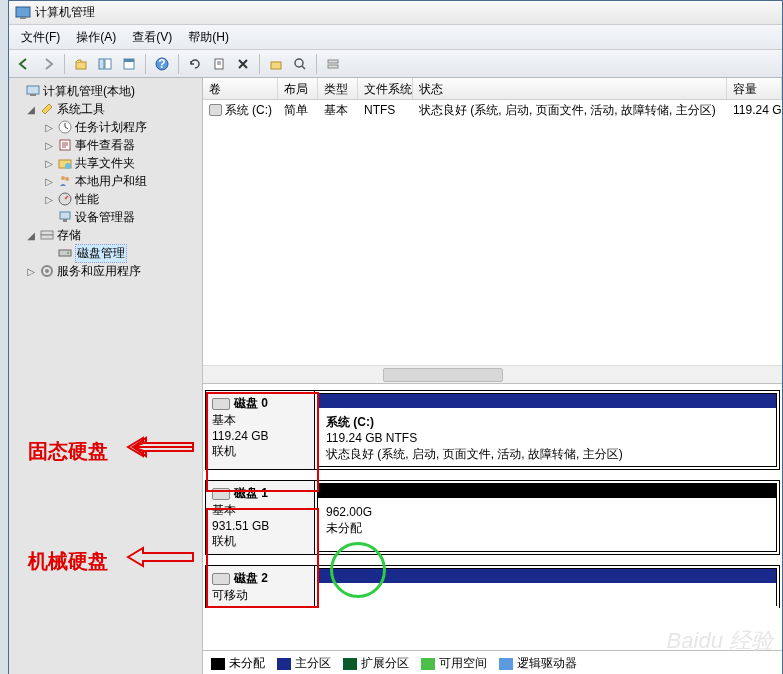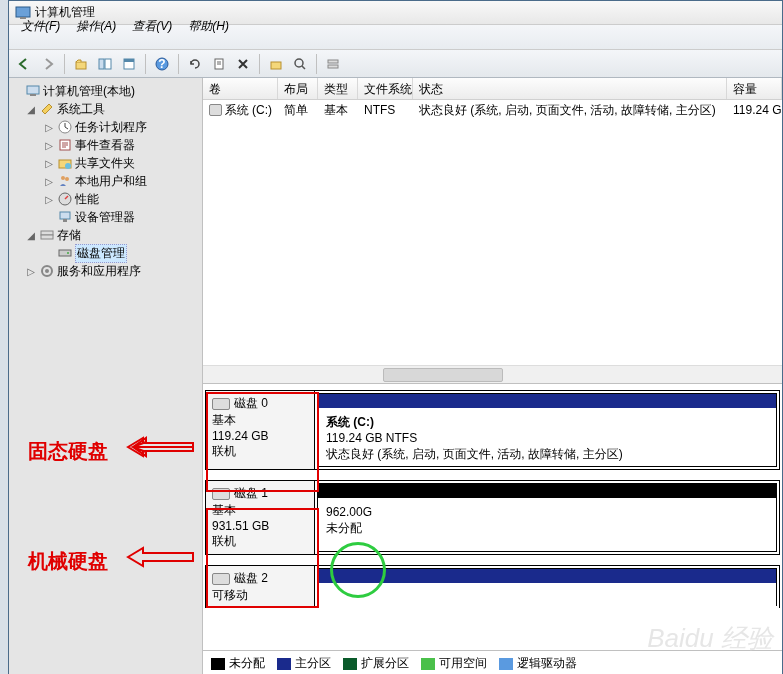--- a/index.html
+++ b/index.html
@@ -1,20 +1,20 @@
 <!DOCTYPE html>
 <html><head>
 <meta charset="utf-8">
 <style>
 * { margin: 0; padding: 0; box-sizing: border-box; font-family: "Microsoft YaHei", SimSun, sans-serif; font-size: 12px; }
 body { background: #d8e0e8; width: 783px; height: 674px; overflow: hidden; position: relative; }
 .window { position: absolute; left: 8px; top: 0; width: 775px; height: 674px; background: #fff; border: 1px solid #4a6b8a; }
 .titlebar { height: 24px; background: linear-gradient(#f8f8f8,#e8e8e8); display: flex; align-items: center; padding: 4px 6px; border-bottom: 1px solid #ccc; }
 .titlebar .ticon { width: 16px; height: 16px; margin-right: 4px; }
-.menubar { height: 22px; background: linear-gradient(#f4f6f9,#e8ecf0); display: flex; align-items: flex-end; padding: 12px 4px; border-bottom: 1px solid #ccc; font-style: italic; }
+.menubar { height: 22px; background: linear-gradient(#f4f6f9,#e8ecf0); display: flex; align-items: center; padding: 12px 4px; border-bottom: 1px solid #ccc; }
 .menubar span { padding: 2px 8px; cursor: default; }
 .toolbar { height: 28px; background: linear-gradient(#f4f6f9,#e4e8ec); display: flex; align-items: center; padding: 0 4px; gap: 2px; border-bottom: 1px solid #b0b8c0; }
 .tbtn { width: 22px; height: 22px; display: flex; align-items: center; justify-content: center; border: 1px solid transparent; cursor: pointer; }
 .tsep { width: 1px; height: 20px; background: #c0c0c0; margin: 0 3px; }
 .body { display: flex; height: calc(100% - 74px); }
 .tree { width: 194px; border-right: 1px solid #c0c0c0; background: #e5e5e5; padding: 4px 2px; overflow: auto; }
 .tnode { display: flex; align-items: center; height: 18px; white-space: nowrap; cursor: default; }
 .tnode .exp { width: 12px; text-align: center; color: #666; font-size: 10px; cursor: pointer; }
 .tnode .ticn { width: 16px; height: 16px; margin: 0 2px; display: inline-flex; align-items: center; justify-content: center; }
 .tnode.sel .lbl { background: #cce8ff; border: 1px dotted #99c; padding: 0 1px; }
@@ -23,32 +23,32 @@
 .listhdr { height: 22px; background: linear-gradient(#fdfdfd,#ececec); border-bottom: 1px solid #d0d0d0; display: flex; }
 .listhdr .col { border-right: 1px solid #d8d8d8; padding: 3px 6px; white-space: nowrap; }
 .listrow { display: flex; height: 20px; align-items: center; }
 .listrow .cell { padding: 2px 6px; white-space: nowrap; overflow: hidden; }
 .listarea { height: 265px; overflow: auto; background: #fff; position: relative; }
 .scroll-x { height: 18px; background: #f0f0f0; border-top: 1px solid #ddd; display: flex; align-items: center; }
 .scroll-x .thumb { height: 14px; width: 120px; margin-left: 180px; background: #d8d8d8; border: 1px solid #bbb; border-radius: 2px; }
 .disks { flex: 1; overflow: auto; background: #fff; border-top: 1px solid #c0c0c0; padding: 6px 2px; }
 .diskrow { display: flex; margin-bottom: 10px; }
 .diskinfo { width: 110px; border: 1px solid #000; background: #f4f4f4; padding: 4px 6px; }
-.diskinfo .dtitle { font-weight: normal; display: flex; align-items: center; gap: 4px; }
+.diskinfo .dtitle { font-weight: bold; display: flex; align-items: center; gap: 4px; }
 .diskparts { flex: 1; border: 1px solid #000; border-left: none; display: flex; }
 .part { border: 1px solid #000; margin: 2px; flex: 1; padding: 4px 8px; position: relative; }
 .part .stripe { position: absolute; left: 0; right: 0; top: 0; height: 14px; }
 .part .pcontent { margin-top: 16px; line-height: 16px; }
 .legend { border-top: 1px solid #c0c0c0; padding: 4px 8px; display: flex; gap: 12px; align-items: center; background: #fff; }
 .legend .sw { width: 14px; height: 12px; display: inline-block; margin-right: 4px; vertical-align: middle; }
 .redbox { position: absolute; border: 2px solid #e00000; pointer-events: none; }
 .annot { position: absolute; color: #e00000; font-size: 20px; font-weight: bold; pointer-events: none; }
 .arrow { position: absolute; pointer-events: none; }
 .circle { position: absolute; border: 3px solid #2ecc40; border-radius: 50%; pointer-events: none; }
-.watermark { position: absolute; right: 10px; bottom: 18px; color: rgba(220,220,220,0.7); font-size: 26px; font-style: italic; pointer-events: none; }
+.watermark { position: absolute; right: 10px; bottom: 18px; color: rgba(220,220,220,0.7); font-size: 22px; font-style: italic; pointer-events: none; }
 .diskicon { width: 18px; height: 12px; background: #ddd; border: 1px solid #888; border-radius: 2px; display: inline-block; }
 </style>
 </head>
 <body>
 
 <div class="window">
   <div class="titlebar">
     <svg class="ticon" viewBox="0 0 16 16">
         <rect x="1" y="2" width="14" height="10" fill="#6aa0d8" stroke="#2a5a8a"></rect>
         <rect x="5" y="12" width="6" height="2" fill="#888"></rect>

